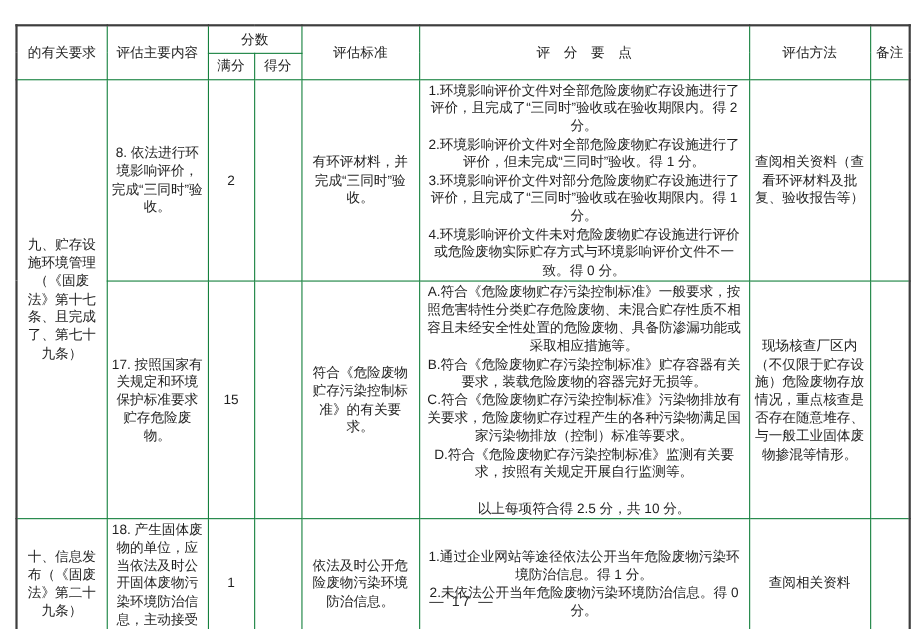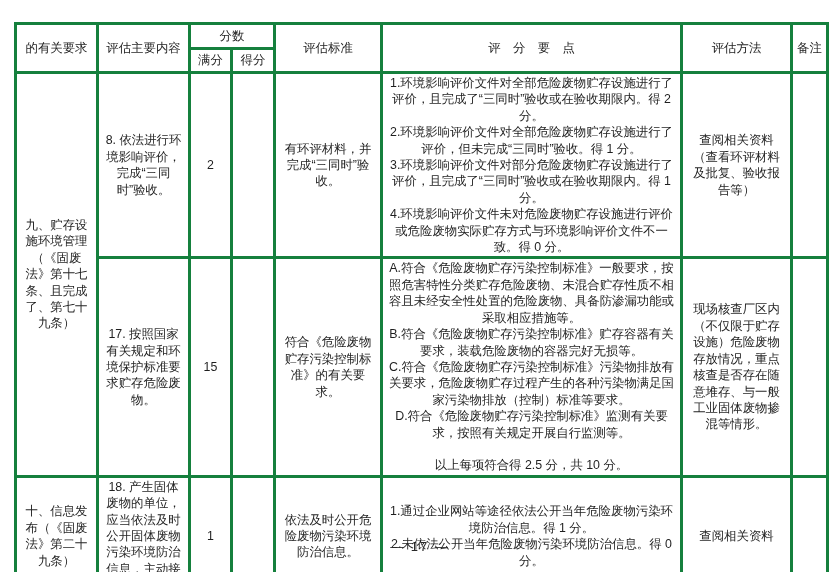--- a/index.html
+++ b/index.html
@@ -12,21 +12,21 @@
   .page { position:relative; width:840px; height:572px; background:#ffffff; overflow:hidden; }
 
   table.eval {
     position:absolute; left:14px; top:22px;
     width:812px;
     border-collapse:collapse;
     table-layout:fixed;
     border:2px solid #3e3e3e;
   }
   table.eval th, table.eval td {
-    border:3px solid #15803d;
+    border:1px solid #15803d;
     font-weight:normal;
     font-size:12.4px;
     line-height:16.4px;
     padding:1px 4px;
     color:#1f1f1f;
     overflow:hidden;
     vertical-align:middle;
     background:#ffffff;
   }
   .c { text-align:center; }

